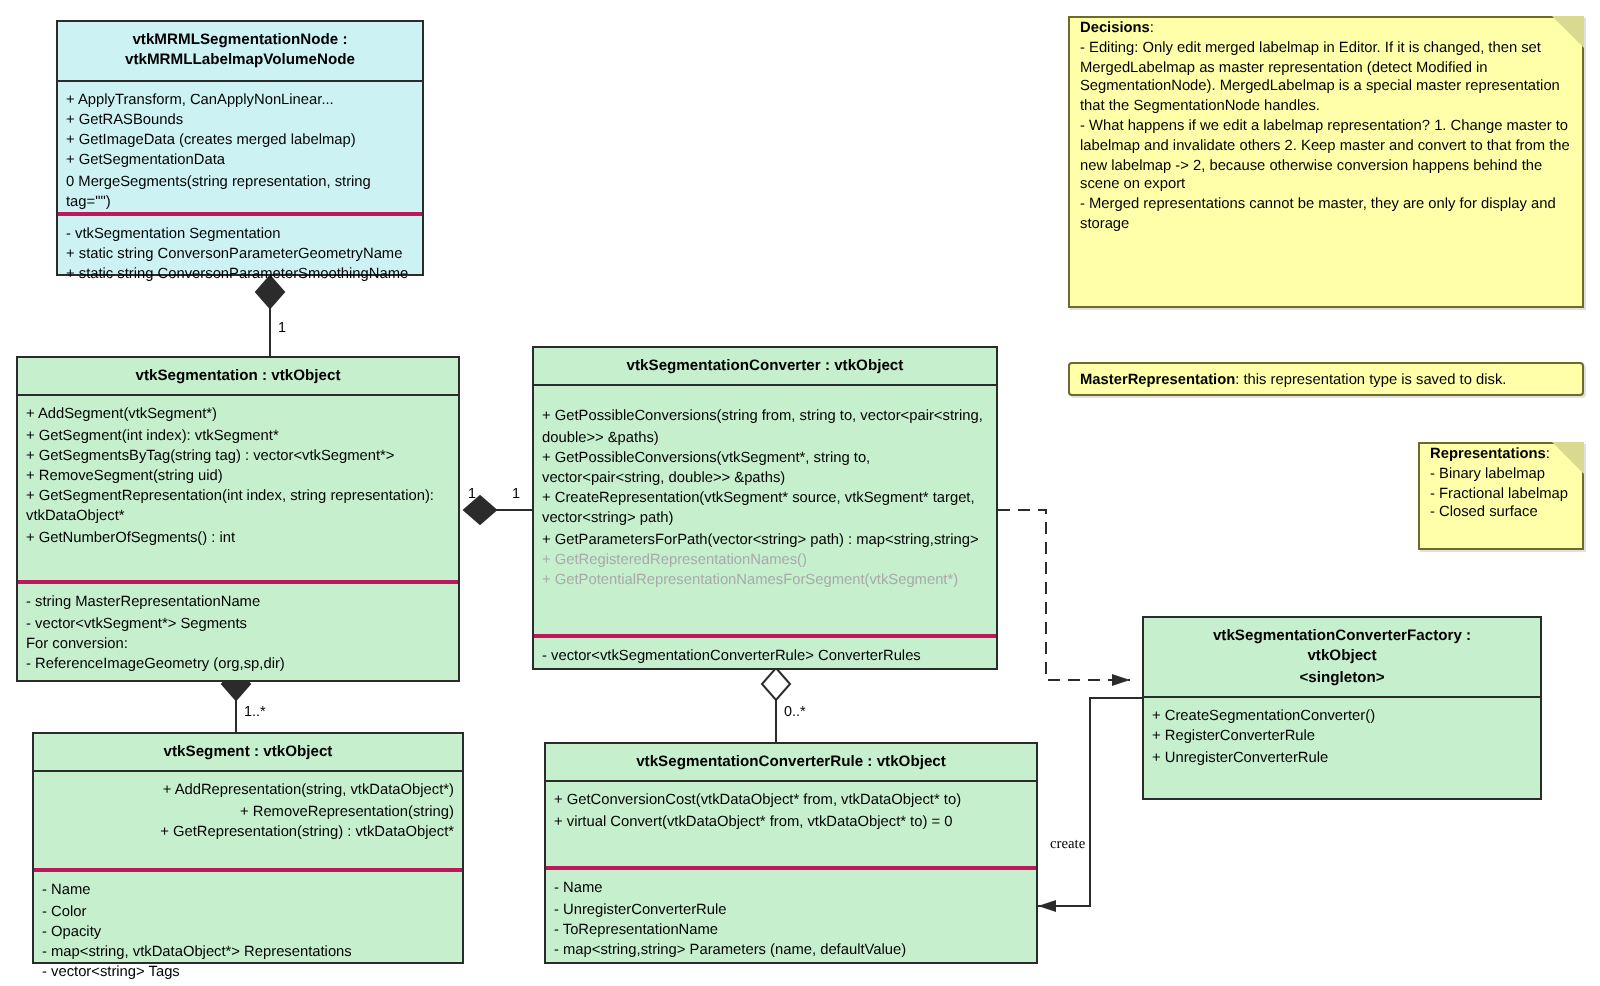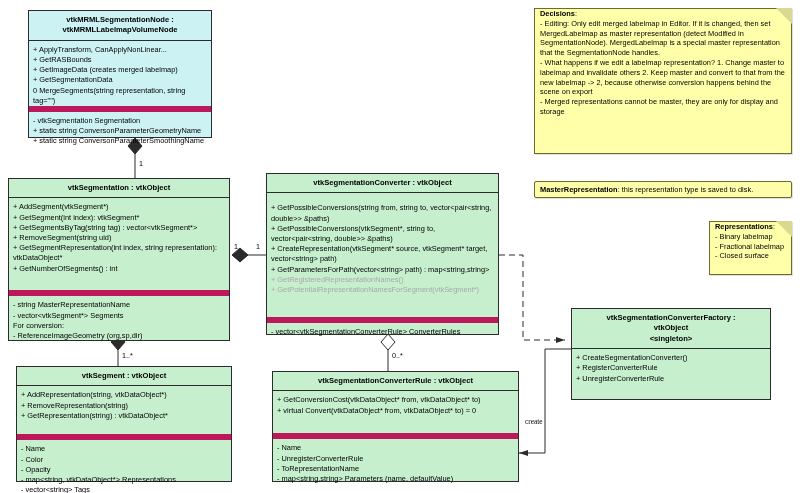--- a/index.html
+++ b/index.html
@@ -24,21 +24,21 @@
     text-align:center;
     padding:4px 4px 4px 4px;
     font-size:7.6px;
     line-height:10.4px;
     border-bottom:1px solid #2b2b2b;
     white-space:pre-line;
     font-weight:bold;
   }
   .uml .compartment{
     padding:4px 4px 4px 4px;
-    border-bottom:6px solid #be185d;
+    border-bottom:2px solid #be185d;
   }
   .uml .compartment:last-child{border-bottom:none;}
   .uml .row{white-space:normal;}
   .uml .row.dim{color:#a9a9a9;}
 
   
   .note{
     position:absolute;
     background:#ffffaa;
     border:1px solid #6b6b2b;
@@ -136,21 +136,21 @@
     <div class="compartment">
       <div class="row">- string MasterRepresentationName</div>
       <div class="row">- vector&lt;vtkSegment*&gt; Segments</div>
       <div class="row">For conversion:</div>
       <div class="row">- ReferenceImageGeometry (org,sp,dir)</div>
     </div>
   </div>
 
   <div class="uml" style="left:16px;top:366px;width:216px;height:116px;">
     <div class="title">vtkSegment : vtkObject</div>
-    <div class="compartment" style="height:40px;">
+    <div class="compartment" style="height:40px;text-align:right;">
       <div class="row">+ AddRepresentation(string, vtkDataObject*)</div>
       <div class="row">+ RemoveRepresentation(string)</div>
       <div class="row">+ GetRepresentation(string) : vtkDataObject*</div>
     </div>
     <div class="compartment">
       <div class="row">- Name</div>
       <div class="row">- Color</div>
       <div class="row">- Opacity</div>
       <div class="row">- map&lt;string, vtkDataObject*&gt; Representations</div>
       <div class="row">- vector&lt;string&gt; Tags</div>

